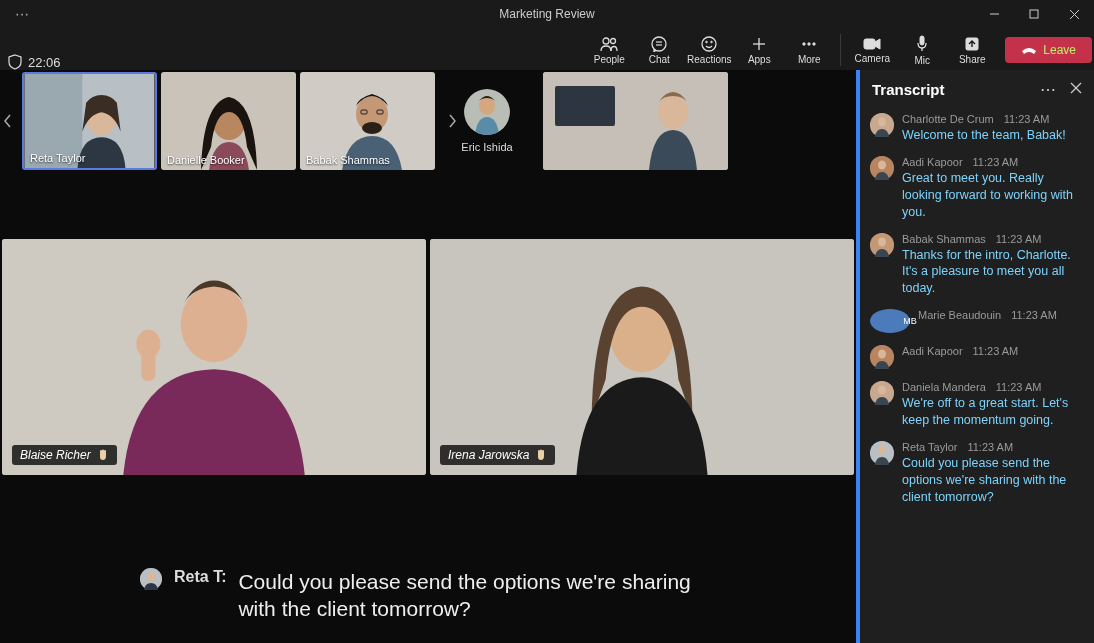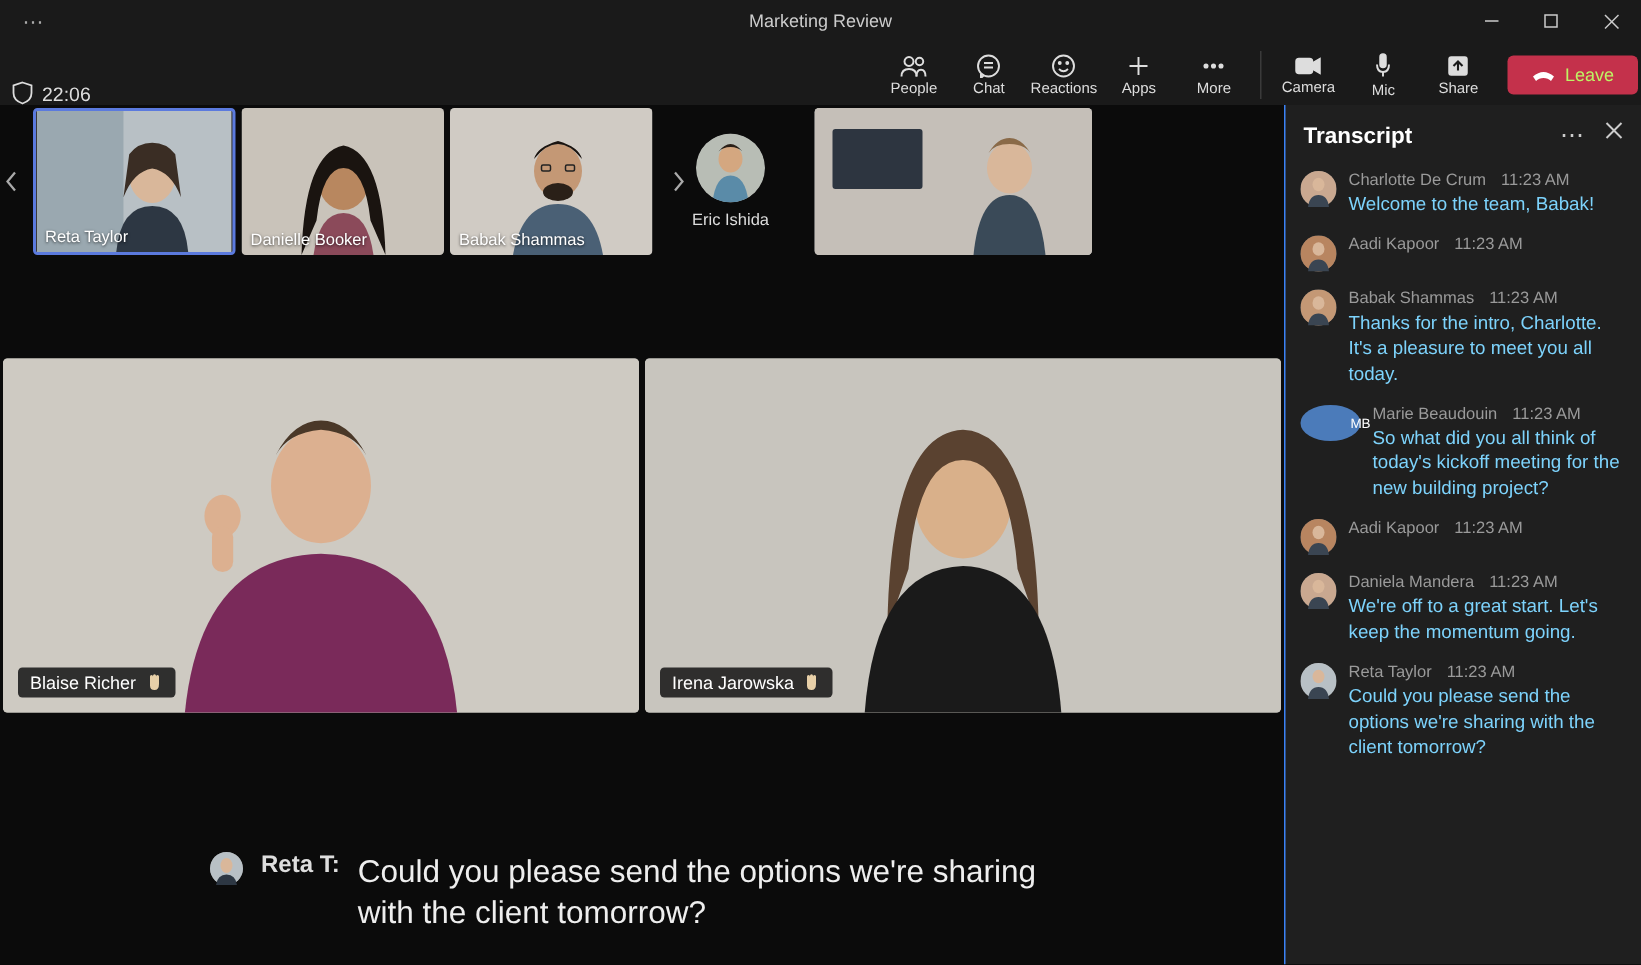--- a/index.html
+++ b/index.html
@@ -39,29 +39,29 @@
     .thumb-card.left-side { margin-left: 20px; }
     
     .avatar-box { width: 96px; display: flex; flex-direction: column; align-items: center; gap: 6px; flex-shrink: 0; }
     .avatar-circle { width: 46px; height: 46px; border-radius: 50%; background: #555; overflow: hidden; }
     .avatar-box .name { font-size: 11px; color: #ddd; text-align: center; }
     
     .thumb-large { width: 185px; height: 98px; background: #bbb; border-radius: 3px; overflow: hidden; flex-shrink: 0; margin-left: 4px; }
     
     .grid { flex: 1; display: flex; gap: 4px; padding: 2px; margin-top: 65px; height: 240px;}
     .grid .tile { flex: 1; background: #c8c5c0; border-radius: 3px; position: relative; overflow: hidden; height: 236px; display:flex; align-items:center; justify-content:center;}
-    .name-tag { position: absolute; bottom: 10px; left: 10px; background: rgba(25,25,25,.88); padding: 3px 8px; border-radius: 3px; display: flex; align-items: center; gap: 6px; font-size: 12px; }
+    .name-tag { position: absolute; bottom: 10px; left: 10px; background: rgba(25,25,25,.88); padding: 3px 8px; border-radius: 3px; display: flex; align-items: center; gap: 6px; font-size: 12px; font-style: italic; }
     .hand-icon { width: 12px; height: 12px; display:inline-block; }
     
     .caption-bar { height: 90px; display: flex; align-items: flex-start; padding: 15px 50px 0 140px; gap: 12px; }
     .caption-avatar { width: 22px; height: 22px; border-radius: 50%; background: #777; flex-shrink:0;}
     .caption-speaker { font-size: 16px; color: #ddd; flex-shrink:0;font-weight:bold; }
     .caption-text { font-size: 21px; color: #eee; line-height: 1.3; max-width: 480px;}
     
-    .transcript { width: 238px; background: #1f1f1f; display: flex; flex-direction: column; border-left: 1px solid #3b82f6; }
+    .transcript { width: 238px; background: #1f1f1f; display: flex; flex-direction: column; border-left: 4px solid #3b82f6; }
     .transcript-header { display: flex; align-items: center; justify-content: space-between; padding: 10px 12px; }
     .transcript-header h3 { font-size: 15px; font-weight: 600; }
     .transcript-header .actions { display: flex; gap: 14px; }
     .transcript-header .actions div { cursor: pointer; color: #ccc; }
     .transcript-body { flex: 1; overflow-y: auto; padding: 4px 10px; }
     .entry { display: flex; gap: 8px; margin-bottom: 12px; }
     .entry-avatar { width: 24px; height: 24px; border-radius: 50%; background: #666; flex-shrink: 0; font-size:9px; display:flex; align-items:center; justify-content:center; color:#fff;}
     .entry-avatar.mb { background: #4b7bba; padding-left: 40px; }
     .entry-content { flex: 1; }
     .entry-meta { display: flex; gap: 10px; font-size: 11px; color: #9a9a9a; margin-bottom: 2px; }
@@ -329,20 +329,21 @@
               <circle cx="12" cy="12" r="12" fill="#b88560"></circle>
               <ellipse cx="12" cy="9" rx="4" ry="4.5" fill="#d9b79a"></ellipse>
               <path d="M5 24 Q6 16 12 16 Q18 16 19 24 Z" fill="#3a4552"></path>
             </svg>
           </div>
           <div class="entry-content">
             <div class="entry-meta">
               <span>Aadi Kapoor</span>
               <span>11:23 AM</span>
             </div>
+            <div class="entry-text">Great to meet you. Really looking forward to working with you.</div>
           </div>
         </div>
         <div class="entry">
           <div class="entry-avatar">
             <svg viewBox="0 0 24 24">
               <circle cx="12" cy="12" r="12" fill="#c49875"></circle>
               <ellipse cx="12" cy="9" rx="4" ry="4.5" fill="#d9b79a"></ellipse>
               <path d="M5 24 Q6 16 12 16 Q18 16 19 24 Z" fill="#3a4552"></path>
             </svg>
           </div>
@@ -354,21 +355,20 @@
             <div class="entry-text">Thanks for the intro, Charlotte. It's a pleasure to meet you all today.</div>
           </div>
         </div>
         <div class="entry">
           <div class="entry-avatar mb">MB</div>
           <div class="entry-content">
             <div class="entry-meta">
               <span>Marie Beaudouin</span>
               <span>11:23 AM</span>
             </div>
-            <div class="entry-text">So what did you all think of today's kickoff meeting for the new building project?</div>
           </div>
         </div>
         <div class="entry">
           <div class="entry-avatar">
             <svg viewBox="0 0 24 24">
               <circle cx="12" cy="12" r="12" fill="#b88560"></circle>
               <ellipse cx="12" cy="9" rx="4" ry="4.5" fill="#d9b79a"></ellipse>
               <path d="M5 24 Q6 16 12 16 Q18 16 19 24 Z" fill="#3a4552"></path>
             </svg>
           </div>

